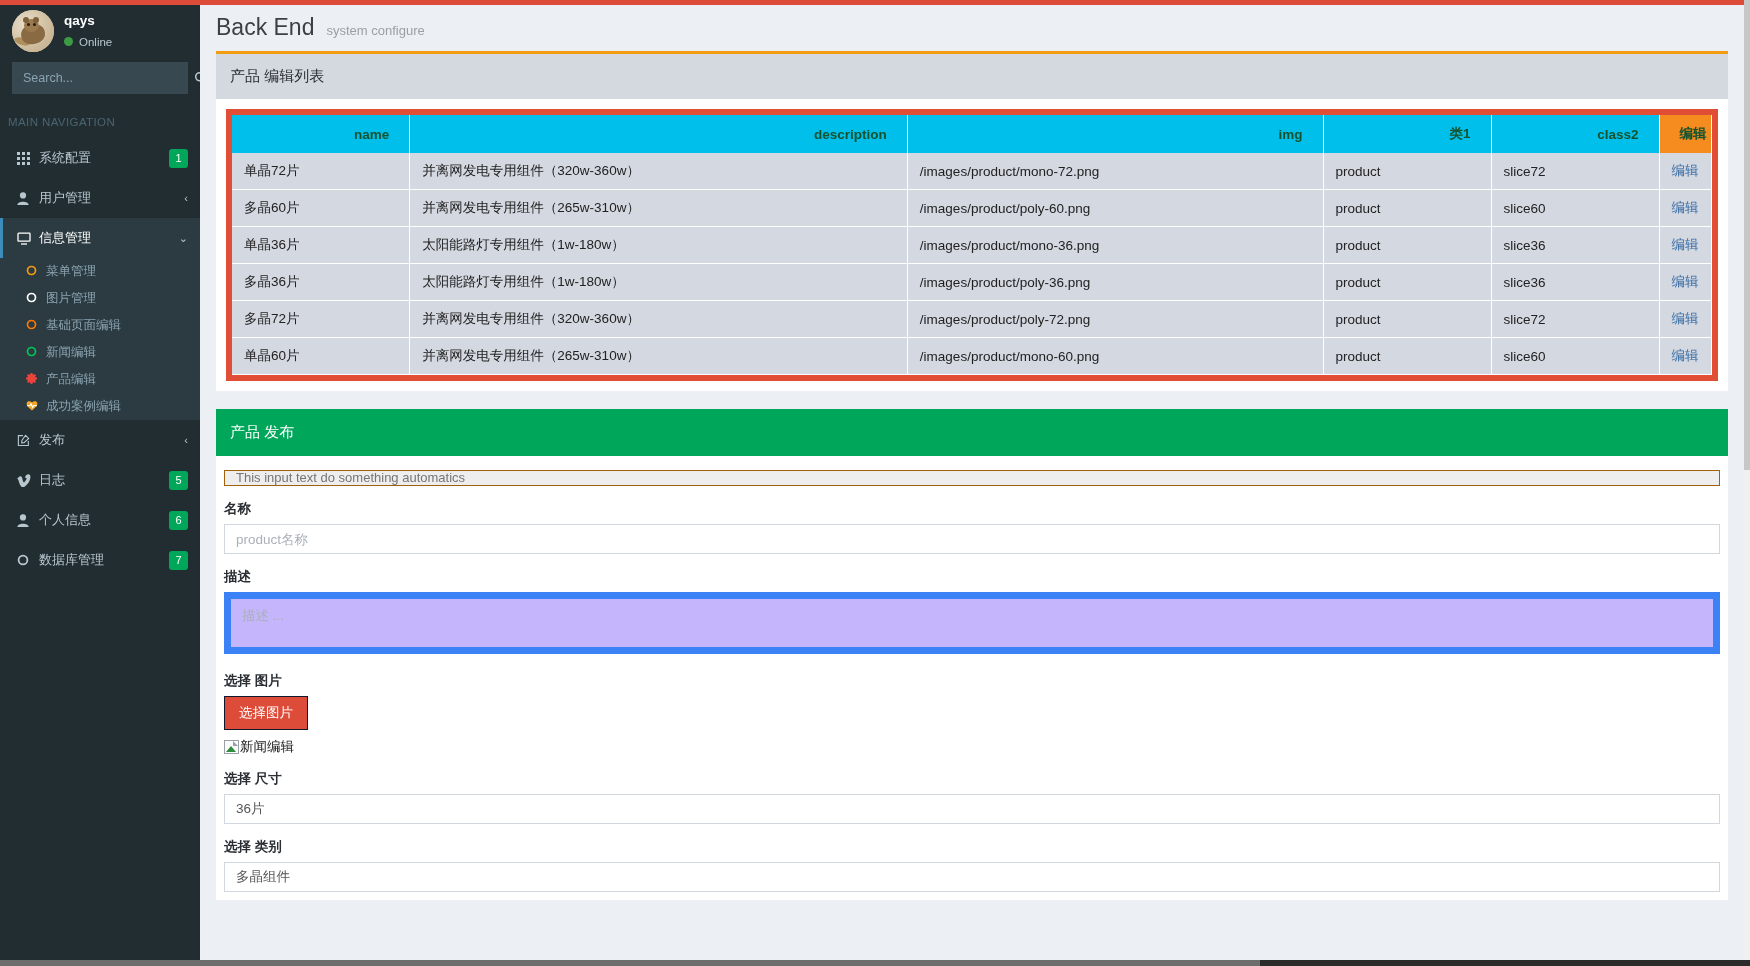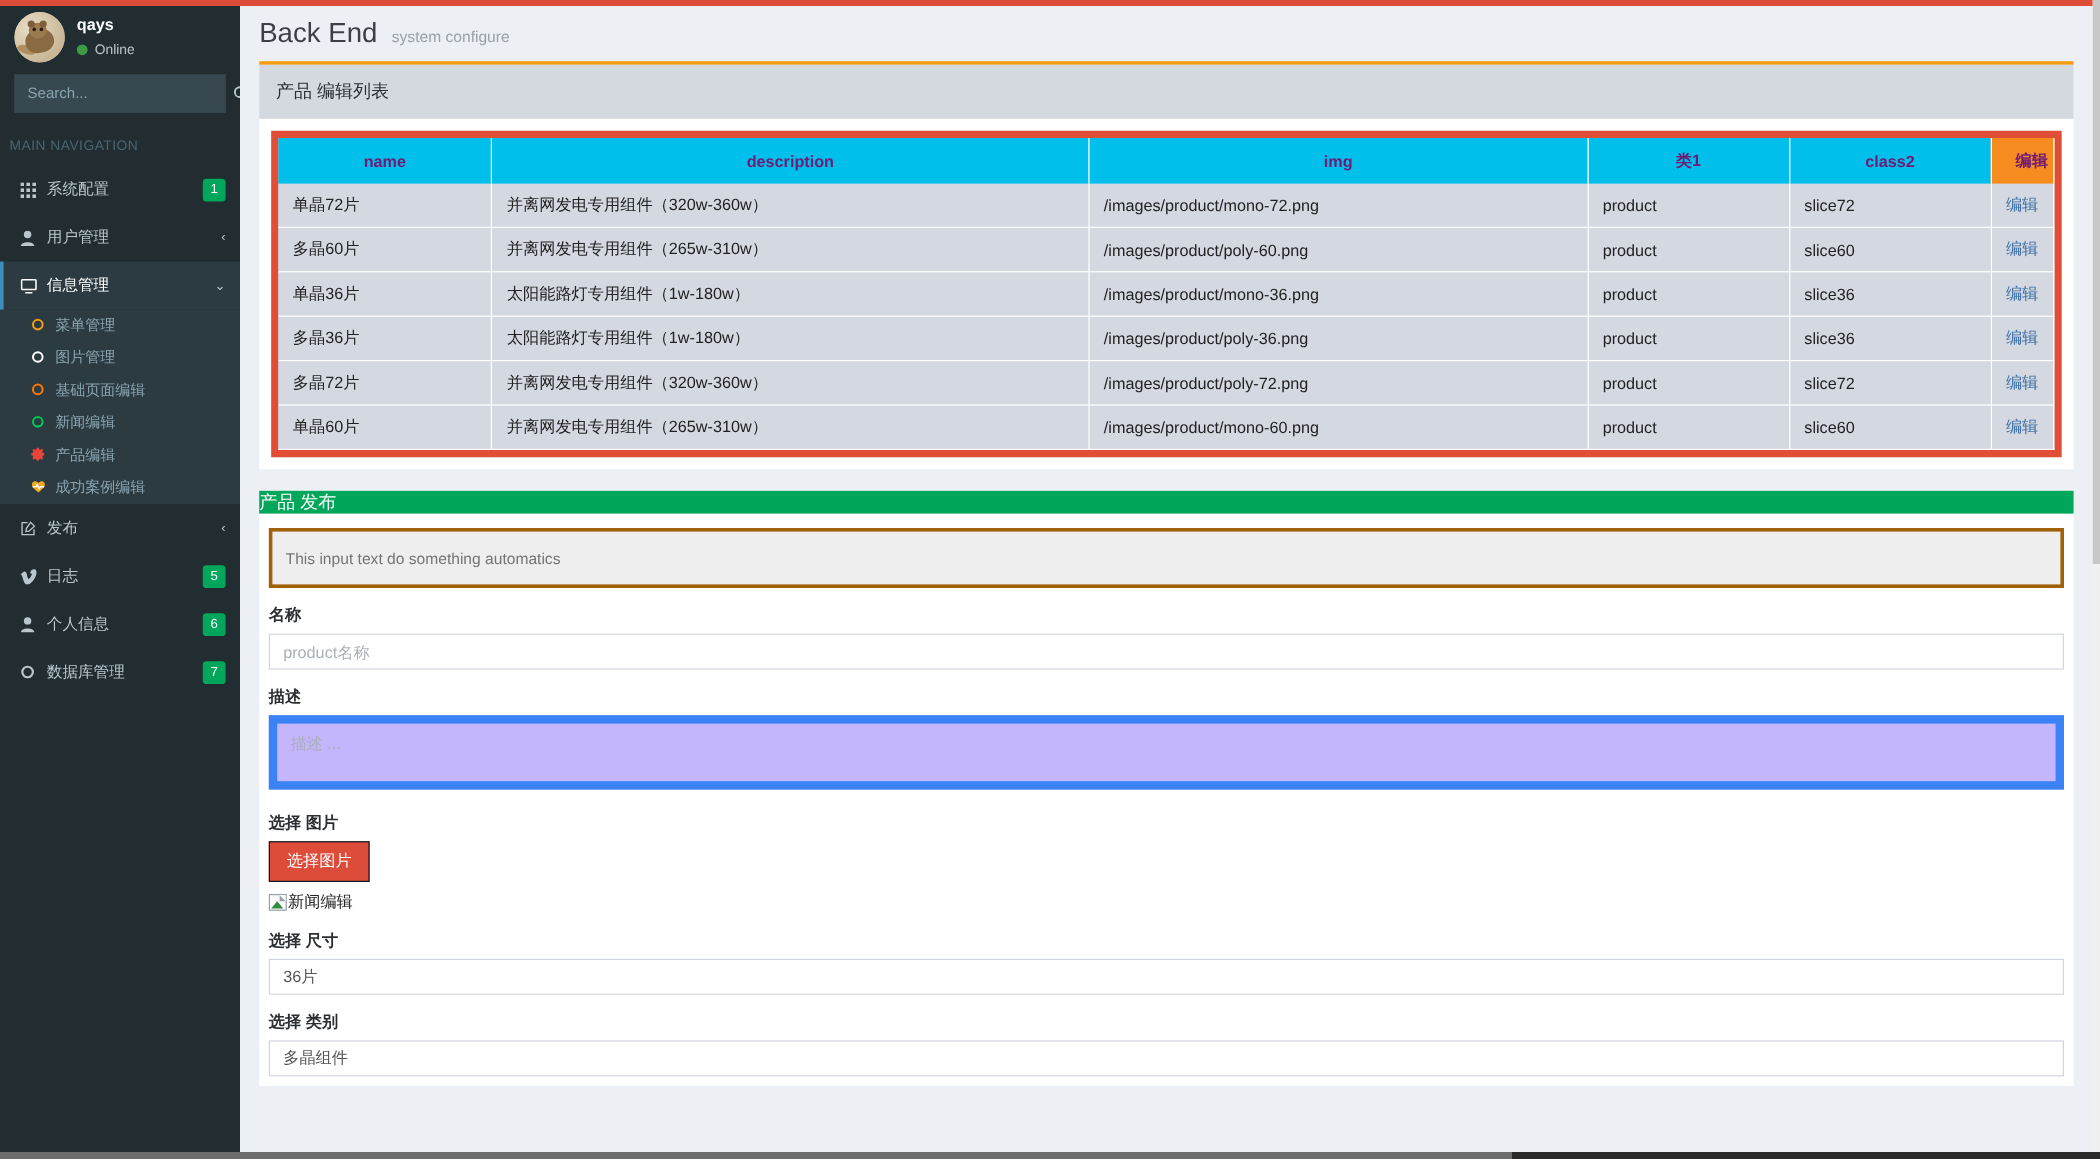--- a/index.html
+++ b/index.html
@@ -134,46 +134,46 @@
   .box-top-orange { border-top: 3px solid #f39c12; }
   .box-header-grey {
     background: #d4d9e0; padding: 13px 14px; font-size: 15px; color: #2b2f33;
   }
   .box-body { padding: 10px; }
 
   
   .tbl-wrap { border: 6px solid #e04f35; background: #d6dae3; }
   table.data { width: 100%; border-collapse: collapse; table-layout: fixed; }
   table.data th {
-    background: #00bfeb; color:#701a75; text-align:center; font-size: 13.5px;
+    background: #00bfeb; color:#14532d; text-align:right; font-size: 13.5px;
     padding: 10px 20px; font-weight: bold; border-right: 1px solid #fff;
     white-space: nowrap;
   }
   table.data th.edit-col { background: #f68c1f; }
   table.data td {
     background: #d4d8e1; color:#222; font-size: 13.5px; padding: 9px 12px;
     border-right: 1px solid #fff; border-bottom: 1px solid #fff;
     white-space: nowrap; overflow: hidden; text-overflow: ellipsis;
   }
   table.data td.edit-cell { color: #3c6fa5; cursor: pointer; }
   .col-name { width: 163px; }
   .col-desc { width: 456px; }
   .col-img  { width: 381px; }
   .col-c1   { width: 154px; }
   .col-c2   { width: 154px; }
   .col-ed   { width: 48px; }
 
   
   .box-header-green {
-    background: #00a65a; color:#fff; 
+    background: #00a65a; color:#fff; padding: 14px;
     font-size: 15px;
   }
   .form-body { padding: 12px 8px 8px 8px; }
   .auto-input {
-    width: 100%; height: 50px; background:#eeeeee; border: 3px solid #a16207;
+    width: 100%; height: 16px; background:#eeeeee; border: 1px solid #a16207;
     color: #9a9a9a; font-size: 13px; padding: 0 11px; outline: none;
     font-family: "Liberation Sans", sans-serif;
   }
   .form-label {
     font-size: 13.5px; color: #2b2f33; font-weight: bold;
     margin: 14px 0 6px 0;
   }
   .txt-input {
     width: 100%; height: 30px; border: 1px solid #d2d6de; background:#fff;
     font-size: 13.5px; color:#555; padding: 0 11px; outline:none;

